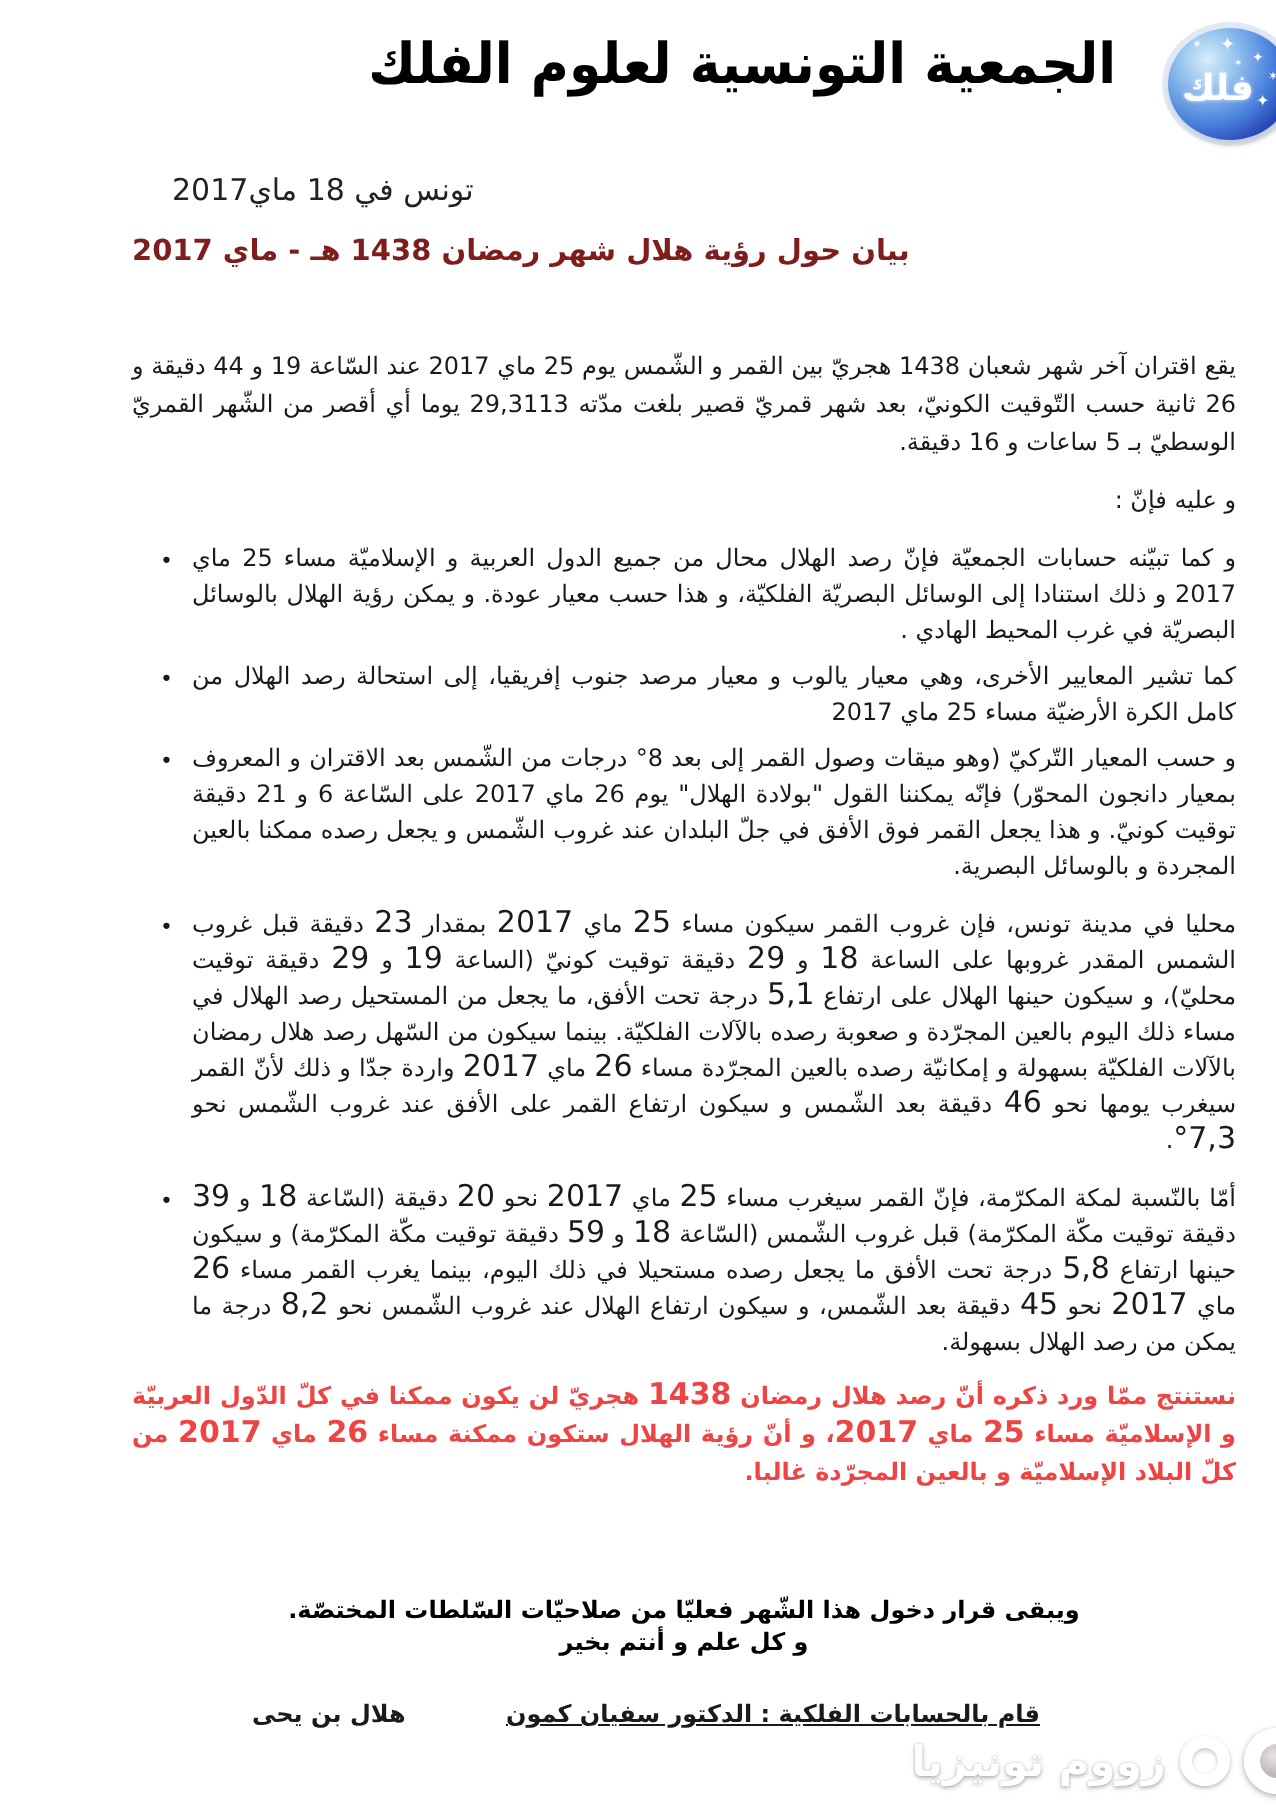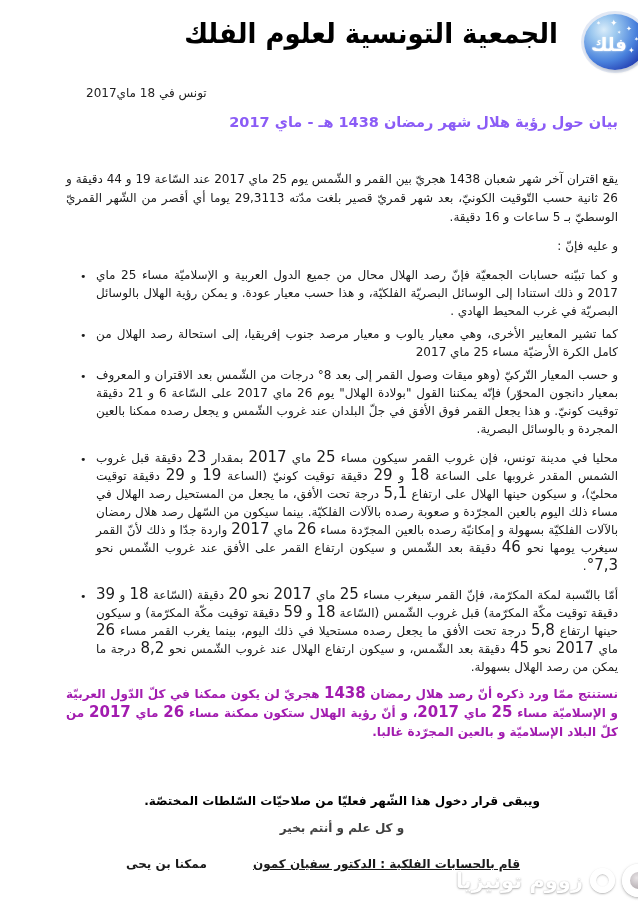--- a/index.html
+++ b/index.html
@@ -38,38 +38,38 @@
   }
   .logo .star{position:absolute;color:#ffffff;font-size:7px;line-height:1;}
   .logo .s1{top:5px;left:26px;font-size:9px;}
   .logo .s2{top:12px;left:42px;}
   .logo .s3{top:22px;left:50px;font-size:6px;}
   .logo .s4{top:6px;left:12px;font-size:6px;}
   .logo .s5{top:33px;left:44px;font-size:8px;}
   .logo .s6{top:16px;left:33px;font-size:5px;}
 
   
-  .date-line{margin-top:8px;font-size:12px;text-align:left;padding-left:20px;color:#222;}
-  .doc-title{margin-top:14px;text-align:right;font-size:14.5px;font-weight:bold;color:#8b5cf6;}
+  .date-line{margin-top:8px;font-size:15px;text-align:left;padding-left:20px;color:#222;}
+  .doc-title{margin-top:14px;text-align:left;font-size:14.5px;font-weight:bold;color:#7f1d1d;}
 
   
   .intro{margin-top:40px;font-size:12px;line-height:19px;text-align:justify;}
   .lead-in{margin-top:12px;font-size:12px;text-align:right;padding-left:28px;}
 
   .bullets{margin-top:13px;margin-left:30px;}
   .bullet{position:relative;font-size:12px;line-height:18px;text-align:justify;margin-bottom:5px;}
   .bullet .marker{position:absolute;left:-16px;top:2px;font-size:11px;}
   .bullet.gap-before{margin-top:11px;}
   .num{font-size:15px;line-height:1;}
 
-  .conclusion{margin-top:9px;font-size:12px;font-weight:bold;line-height:19px;text-align:justify;color:#a21caf;}
+  .conclusion{margin-top:9px;font-size:12px;font-weight:bold;line-height:19px;text-align:justify;color:#ef4444;}
   .conclusion p{margin:0;}
 
   .authority-note{margin-top:52px;text-align:center;font-size:12px;font-weight:bold;color:#000;}
-  .closing{margin-top:13px;text-align:center;font-size:12px;font-weight:bold;color:#404040;}
+  .closing{margin-top:2px;text-align:center;font-size:12px;font-weight:bold;color:#000000;}
 
   
   .sig-row{display:flex;justify-content:space-between;margin-top:22px;padding:0 98px 0 60px;font-size:12px;font-weight:bold;}
   .calc-by{text-decoration:underline;}
 
   
   .watermark{
     position:absolute;right:6px;bottom:6px;
     display:flex;align-items:center;gap:7px;
     direction:ltr;
@@ -144,21 +144,21 @@
     <div class="conclusion">
       <p>نستنتج ممّا ورد ذكره أنّ رصد هلال رمضان <span class="num">1438</span> هجريّ لن يكون ممكنا في كلّ الدّول العربيّة و الإسلاميّة مساء <span class="num">25</span> ماي <span class="num">2017</span>، و أنّ رؤية الهلال ستكون ممكنة مساء <span class="num">26</span> ماي <span class="num">2017</span> من كلّ البلاد الإسلاميّة و بالعين المجرّدة غالبا.</p>
     </div>
 
     <div class="authority-note">ويبقى قرار دخول هذا الشّهر فعليّا من صلاحيّات السّلطات المختصّة.</div>
 
     <div class="closing">و كل علم و أنتم بخير</div>
 
     <div class="sig-row">
       <span class="calc-by">قام بالحسابات الفلكية  : الدكتور سفيان كمون</span>
-      <span class="signer-name">ممكنا بن يحى</span>
+      <span class="signer-name">هلال بن يحى</span>
     </div>
 
   </div>
 
   <div class="watermark">
     <span class="wm-text">زووم تونيزيا</span>
     <span class="wm-ring"></span>
     <span class="wm-lens"></span>
   </div>
 </div>

